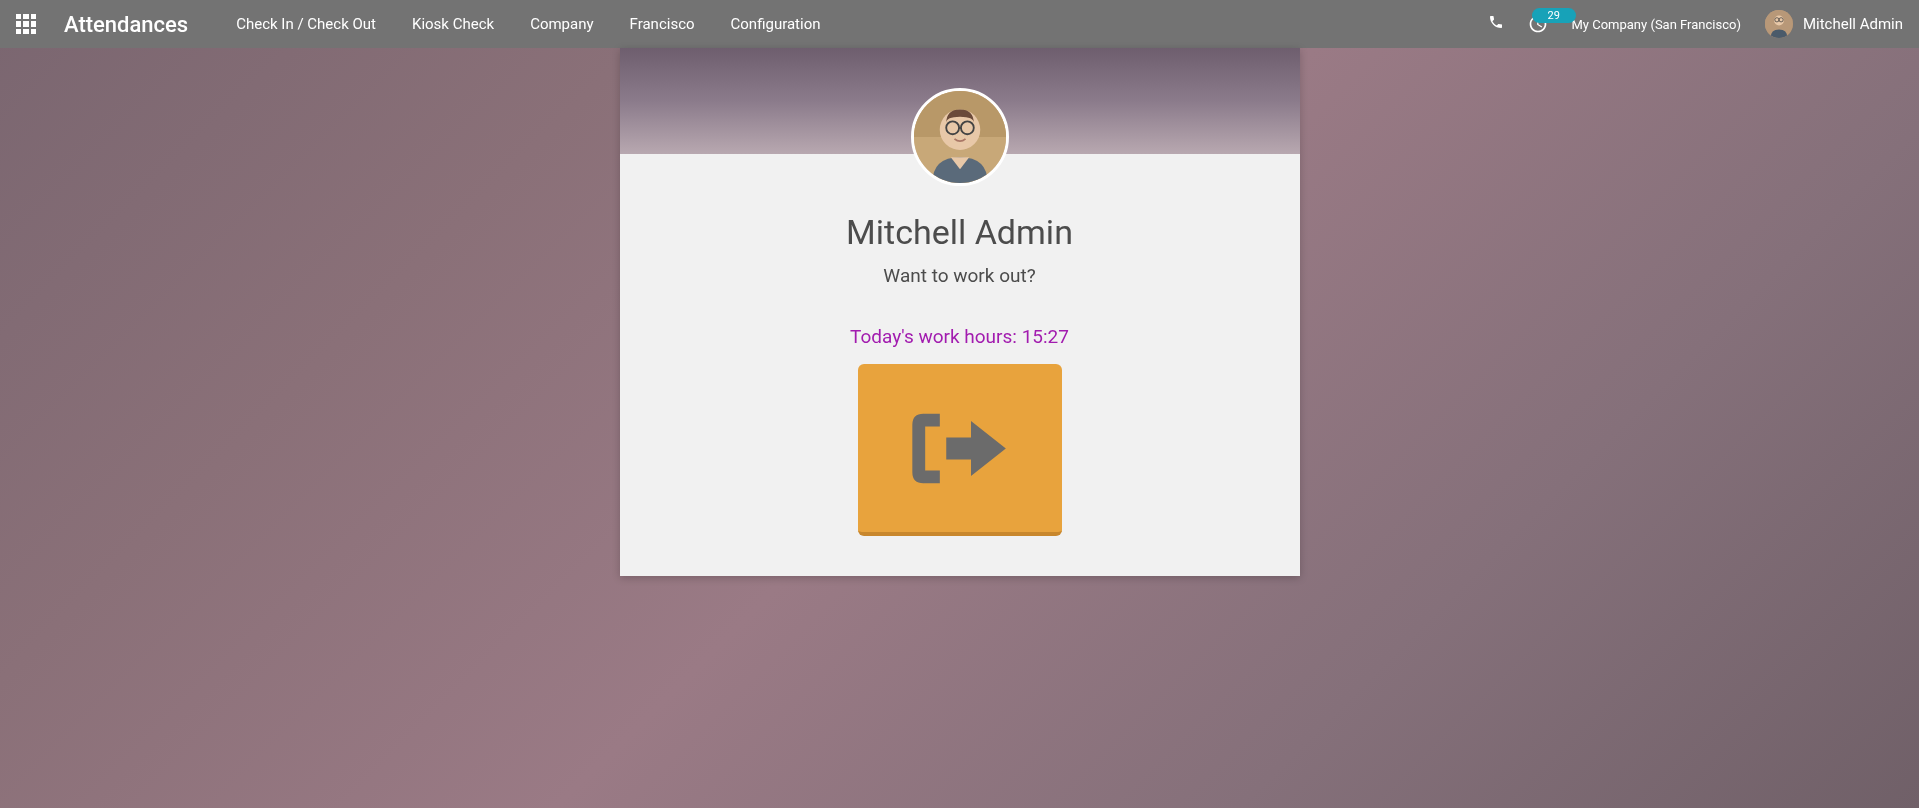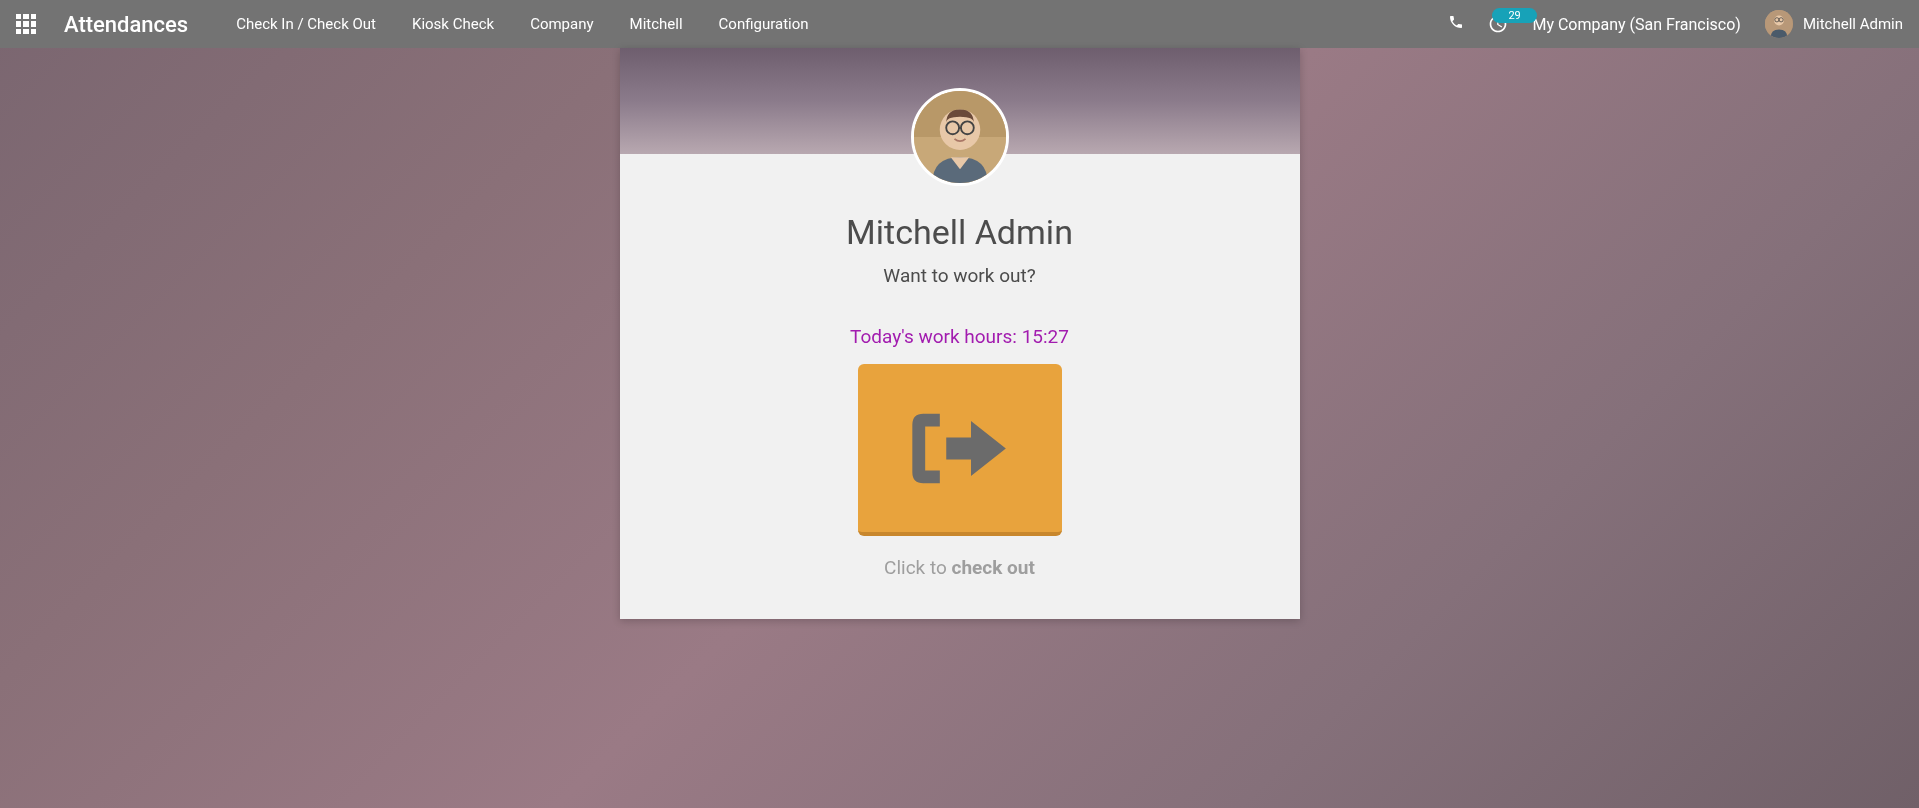--- a/index.html
+++ b/index.html
@@ -78,21 +78,21 @@
       top: -6px;
       left: 4px;
       background: #17a2b8;
       color: white;
       font-size: 11px;
       font-weight: 400;
       padding: 1px 16px;
       border-radius: 10px;
     }
     .company-name {
-      font-size: 16px;
+      font-size: 13px;
       cursor: pointer;
     }
     .user-menu {
       display: flex;
       align-items: center;
       gap: 10px;
       cursor: pointer;
     }
     .user-avatar-small {
       width: 28px;
@@ -201,21 +201,21 @@
       <span></span>
     <span></span>
       <span></span>
       <span></span>
   </div>
   <div class="brand">Attendances</div>
   <div class="nav-links">
     <div class="nav-link">Check In / Check Out</div>
     <div class="nav-link">Kiosk Check</div>
     <div class="nav-link">Company</div>
-    <div class="nav-link">Mitchell</div>
+    <div class="nav-link">Francisco</div>
     <div class="nav-link">Configuration</div>
   </div>
   <div class="nav-right">
     <div class="phone-icon">
       <svg viewBox="0 0 24 24">
           <path d="M6.62 10.79c1.44 2.83 3.76 5.14 6.59 6.59l2.2-2.2c.27-.27.67-.36 1.02-.24 1.12.37 2.33.57 3.57.57.55 0 1 .45 1 1V20c0 .55-.45 1-1 1-9.39 0-17-7.61-17-17 0-.55.45-1 1-1h3.5c.55 0 1 .45 1 1 0 1.25.2 2.45.57 3.57.11.35.03.74-.25 1.02l-2.2 2.2z"></path>
         </svg>
     </div>
     <div class="clock-badge">
       <svg viewBox="0 0 24 24">
@@ -262,18 +262,15 @@
       <div class="prompt">Want to work out?</div>
       <div class="work-hours">
         <span>Today's work hours: </span><span>15:27</span>
       </div>
       <button class="checkout-button">
         <svg viewBox="0 0 120 100">
           <path d="M38 12 L20 12 Q8 12 8 24 L8 76 Q8 88 20 88 L38 88 L38 74 L22 74 L22 26 L38 26 Z"></path>
           <path d="M45 38 L72 38 L72 20 L110 50 L72 80 L72 62 L45 62 Z"></path>
         </svg>
       </button>
-      <div class="click-hint">
-        <span>Click to </span><strong>check out</strong>
-      </div>
     </div>
   </div>
 </div>
 
 </body></html>

